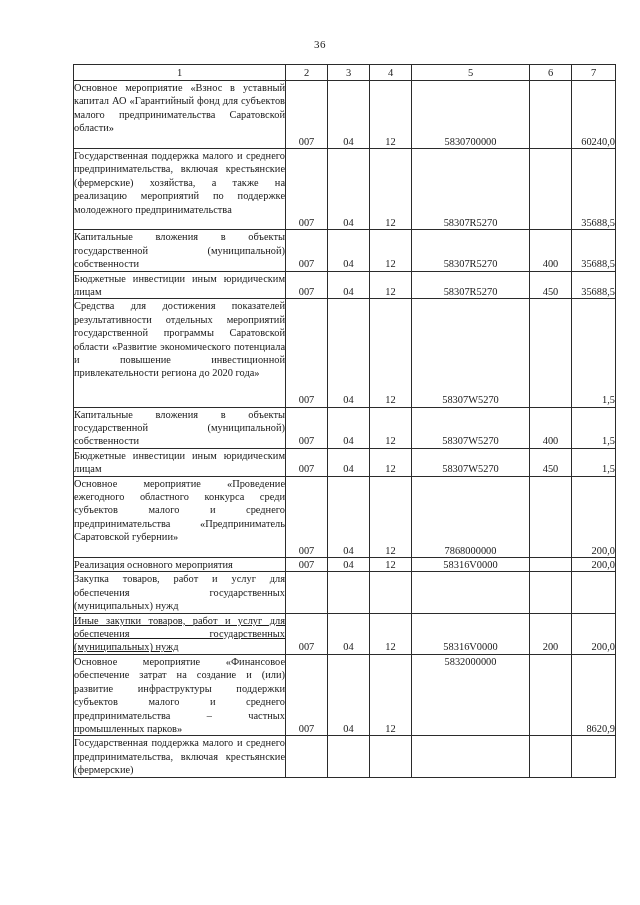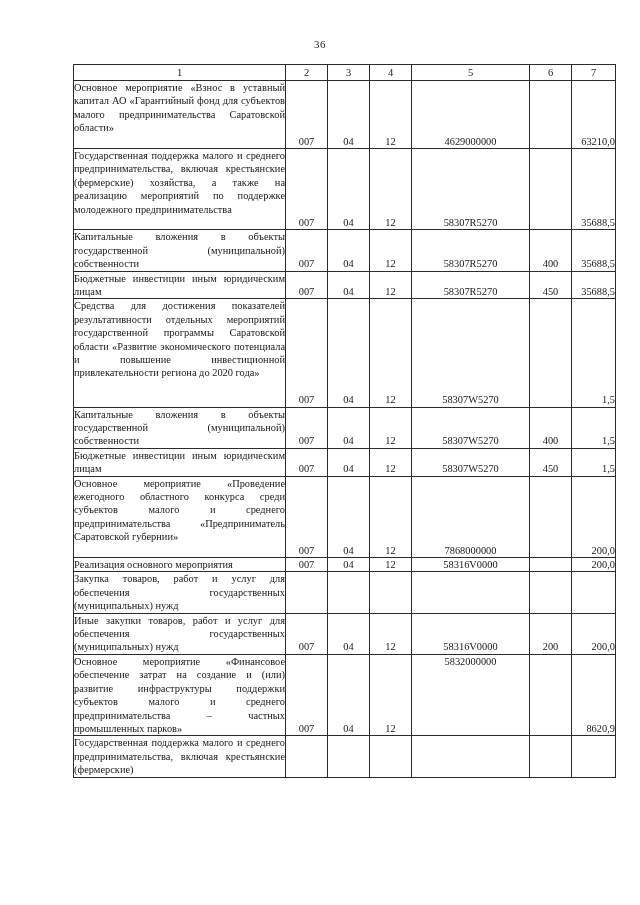--- a/index.html
+++ b/index.html
@@ -140,31 +140,31 @@
                 <span>04</span>
               </div>
             </td>
             <td class="num">
               <div style="height: 67px; display: flex; align-items: flex-end; justify-content: center;">
                 <span>12</span>
               </div>
             </td>
             <td class="code">
               <div style="height: 67px; display: flex; align-items: flex-end; justify-content: center;">
-                <span>4629000000</span>
+                <span>5830700000</span>
               </div>
             </td>
             <td class="num">
               <div style="height: 67px; display: flex; align-items: flex-end; justify-content: center;">
                 <span></span>
               </div>
             </td>
             <td class="amount">
               <div style="height: 67px; display: flex; align-items: flex-end; justify-content: flex-end;">
-                <span>63210,0</span>
+                <span>60240,0</span>
               </div>
             </td>
           </tr>
           <tr>
             <td class="desc" style="height: 80.4px;">Государственная поддержка малого и среднего предпринимательства, включая крестьянские (фермерские) хозяйства, а также на реализацию мероприятий по поддержке молодежного предпринимательства</td>
             <td class="num">
               <div style="height: 80.4px; display: flex; align-items: flex-end; justify-content: center;">
                 <span>007</span>
               </div>
             </td>
@@ -452,21 +452,21 @@
                 <span></span>
               </div>
             </td>
             <td class="amount">
               <div style="height: 40.2px; display: flex; align-items: flex-end; justify-content: flex-end;">
                 <span></span>
               </div>
             </td>
           </tr>
           <tr>
-            <td class="desc" style="height: 40.2px;">Иные закупки товаров, работ и услуг для обеспечения государственных (муниципальных) нужд</td>
+            <td class="desc" style="height: 40.2px; text-decoration: underline;">Иные закупки товаров, работ и услуг для обеспечения государственных (муниципальных) нужд</td>
             <td class="num">
               <div style="height: 40.2px; display: flex; align-items: flex-end; justify-content: center;">
                 <span>007</span>
               </div>
             </td>
             <td class="num">
               <div style="height: 40.2px; display: flex; align-items: flex-end; justify-content: center;">
                 <span>04</span>
               </div>
             </td>

